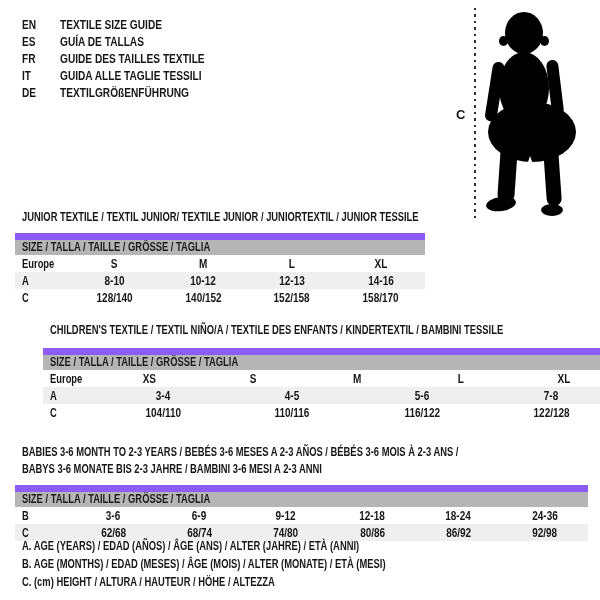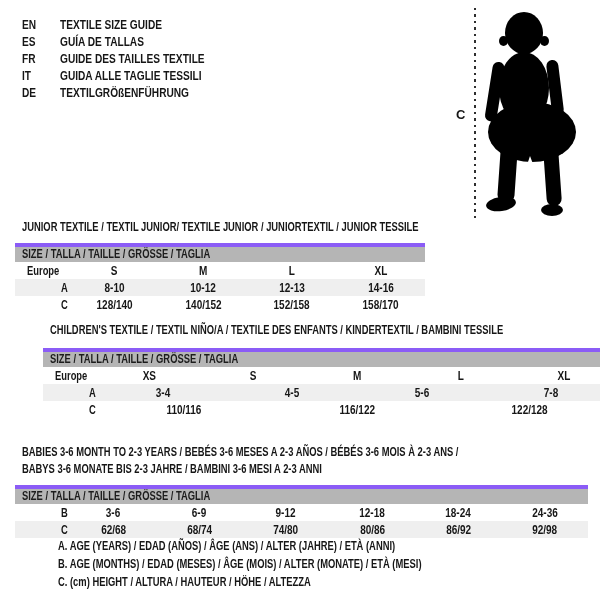--- a/index.html
+++ b/index.html
@@ -23,36 +23,36 @@
   
   .dash-line{
     position:absolute;left:474px;top:8px;width:2px;height:212px;
     background:repeating-linear-gradient(to bottom,#2e2e2e 0 2.5px,transparent 2.5px 6.5px);
   }
   .fig-label{position:absolute;left:456px;top:107px;font-size:13px;}
   .baby-svg{position:absolute;left:484px;top:10px;}
 
   
   .tbl{position:absolute;left:15px;}
-  #t1{top:219px;width:410px;}
+  #t1{top:209px;width:410px;}
   #t2{top:322px;width:573px;margin-left:28px;}
   #t3{top:424px;width:573px;margin-top:20px;}
   .tbl-title{height:17px;line-height:17px;margin-left:7px;font-size:12.5px;white-space:nowrap;}
   .size-bar{
     margin-top:7px;height:15px;line-height:15px;padding-left:7px;
-    border-top:4px solid #8b5cf6;background:#b5b5b5;font-size:12.5px;white-space:nowrap;color:#1c1c1c;
+    border-top:7px solid #8b5cf6;background:#b5b5b5;font-size:12.5px;white-space:nowrap;color:#1c1c1c;
   }
   #t2 .size-bar{margin-top:9px;}
   .trow{display:flex;height:17px;align-items:center;font-size:12.5px;}
   .trow.shaded{background:#efefef;}
-  .cell-label{width:55px;flex:none;padding-left:7px;box-sizing:border-box;text-align:right;}
+  .cell-label{width:55px;flex:none;padding-left:7px;box-sizing:border-box;}
   .cell{flex:1;text-align:center;}
 
   
-  .footnotes{position:absolute;left:22px;top:537px;margin-left:36px;}
+  .footnotes{position:absolute;left:22px;top:537px;}
   .footnote{height:18px;line-height:18px;font-size:12.5px;white-space:nowrap;}
 </style>
 </head>
 <body>
 
 <div class="canvas">
 
   <section class="lang-block">
       <div class="lang-row">
         <span class="lang-code"><span class="cond-l">EN</span></span>
@@ -131,20 +131,21 @@
       </div>
       <div class="trow shaded">
         <div class="cell-label"><span class="cond-l">A</span></div>
         <div class="cell"><span class="cond-c">3-4</span></div>
         <div class="cell"><span class="cond-c">4-5</span></div>
         <div class="cell"><span class="cond-c">5-6</span></div>
         <div class="cell"><span class="cond-c">7-8</span></div>
       </div>
       <div class="trow">
         <div class="cell-label"><span class="cond-l">C</span></div>
+        <div class="cell"><span class="cond-c">104/110</span></div>
         <div class="cell"><span class="cond-c">110/116</span></div>
         <div class="cell"><span class="cond-c">116/122</span></div>
         <div class="cell"><span class="cond-c">122/128</span></div>
       </div>
     </section>
   <section class="tbl" id="t3">
       <div class="tbl-title"><span class="cond-l">BABIES 3-6 MONTH TO 2-3 YEARS / BEBÉS 3-6 MESES A 2-3 AÑOS / BÉBÉS 3-6 MOIS À 2-3 ANS /</span></div>
       <div class="tbl-title"><span class="cond-l">BABYS 3-6 MONATE BIS 2-3 JAHRE / BAMBINI 3-6 MESI A 2-3 ANNI</span></div>
       <div class="size-bar"><span class="cond-l">SIZE / TALLA / TAILLE / GRÖSSE / TAGLIA</span></div>
       <div class="trow">

